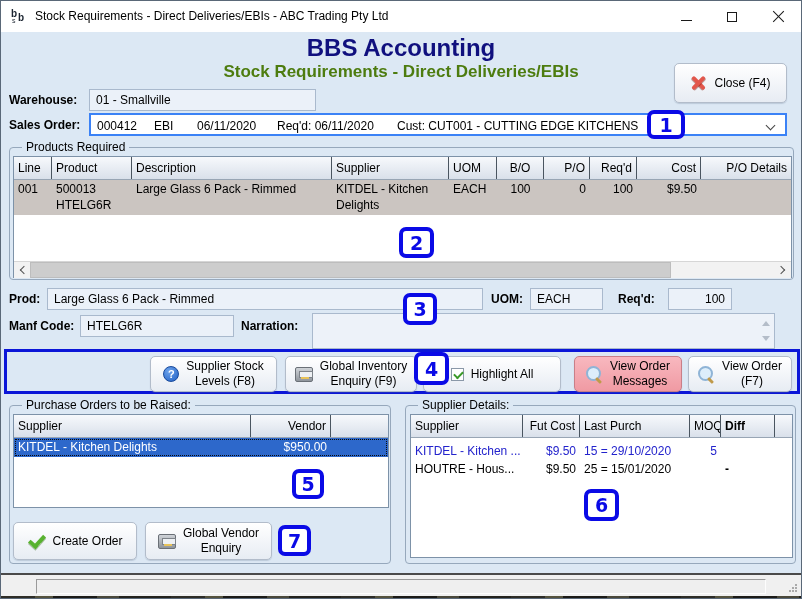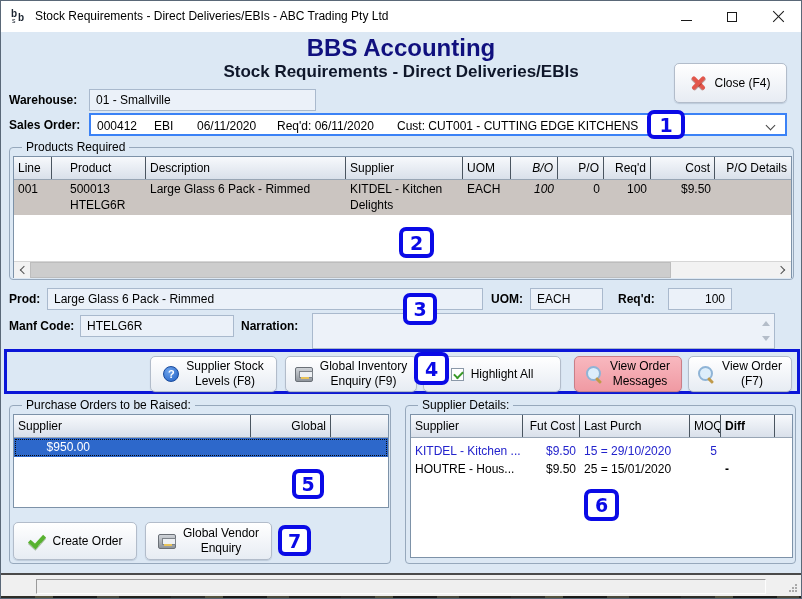--- a/index.html
+++ b/index.html
@@ -14,21 +14,21 @@
   .wc { position:absolute; top:0; width:46px; height:31px; display:flex; align-items:center; justify-content:center; }
   .wc-min { right:92px; } .wc-max { right:46px; } .wc-close { right:0; }
   .glyph-min { width:11px; border-top:1px solid #1a1a1a; margin-top:8px; }
   .glyph-max { width:10px; height:10px; border:1px solid #1a1a1a; }
   .glyph-close { position:relative; width:13px; height:13px; }
   .glyph-close::before, .glyph-close::after { content:""; position:absolute; left:-1px; top:6px; width:15px; height:1px; background:#1a1a1a; }
   .glyph-close::before { transform:rotate(45deg); } .glyph-close::after { transform:rotate(-45deg); }
 
   
   .app-title { position:absolute; top:33px; left:0; right:0; text-align:center; font-size:24px; font-weight:bold; color:#10107e; }
-  .screen-title { position:absolute; top:61px; left:0; right:0; text-align:center; font-size:17px; font-weight:bold; color:#0f172a; }
+  .screen-title { position:absolute; top:61px; left:0; right:0; text-align:center; font-size:17px; font-weight:bold; color:#4d7c0f; }
 
   
   .btn { position:absolute; background:linear-gradient(#ffffff,#e7ecf3); border:1px solid #b2bcca; border-radius:5px;
          display:flex; align-items:center; justify-content:center; gap:7px; font-size:12px; color:#000;
          box-shadow:0 1px 1px rgba(90,110,140,.25); cursor:default; }
   .btn .two-line { line-height:1.25; text-align:center; }
 
   .close-btn { left:673px; top:62px; width:113px; height:40px; }
   .ic-redx { position:relative; width:17px; height:17px; flex:0 0 17px; }
   .ic-redx::before, .ic-redx::after { content:""; position:absolute; left:0; top:6.5px; width:17px; height:4px; border-radius:2px; background:#e2574c; box-shadow:0 1px 0 rgba(120,20,10,.4); }
@@ -45,22 +45,22 @@
   
   .group { position:absolute; border:1px solid #96a8bc; border-radius:4px; }
   .group-label { position:absolute; top:-8px; left:12px; background:#dce8f4; padding:0 4px; font-size:12px; color:#000000; white-space:nowrap; }
 
   
   .ptable { position:absolute; left:3px; top:8px; width:779px; height:122px; background:#fff; border:1px solid #7d92a8; }
   .thead { display:flex; height:23px; background:linear-gradient(#f7f9fc,#d9e0ea); border-bottom:1px solid #98a5b4; font-size:12px; }
   .thead > div { padding:4px 4px 0 4px; border-right:1px solid #4a5560; overflow:hidden; white-space:nowrap; }
   .trow { display:flex; font-size:12px; }
   .trow > div { padding:2px 4px 0 4px; overflow:hidden; line-height:1.3; }
-  .c0{width:38px;} .c1{width:80px;margin-left:14px;} .c2{width:200px;} .c3{width:117px;} .c4{width:48px;}
-  .c5{width:47px;text-align:right;font-style:italic;} .c6{width:46px;text-align:right;} .c7{width:47px;text-align:right;}
+  .c0{width:38px;} .c1{width:80px;} .c2{width:200px;} .c3{width:117px;} .c4{width:48px;}
+  .c5{width:47px;text-align:center;} .c6{width:46px;text-align:right;} .c7{width:47px;text-align:right;}
   .c8{width:64px;text-align:right;} .c9{flex:1;text-align:right;border-right:none !important;}
   .prow { height:35px; background:#cbc5c1; }
   .pfill { height:46px; background:#fff; }
   .hscroll { position:relative; height:17px; background:#f2f2f2; border-top:1px solid #d6d6d6; }
   .hs-arrow { position:absolute; top:0; width:17px; height:16px; display:flex; align-items:center; justify-content:center; }
   .hs-left { left:0; } .hs-right { right:0; }
   .hs-chev { width:6px; height:6px; border-left:1px solid #505050; border-bottom:1px solid #505050; }
   .hs-left .hs-chev { transform:rotate(45deg); margin-left:3px; }
   .hs-right .hs-chev { transform:rotate(-135deg); margin-right:3px; }
   .hs-thumb { position:absolute; left:16px; top:0; width:641px; height:16px; background:#cdcdcd; border:1px solid #bdbdbd; }
@@ -259,24 +259,25 @@
       <span class="ic-mag"></span>
       <span class="two-line"><span>View Order</span><br><span>(F7)</span></span>
     </div>
   </div>
 
   <div class="group" style="left:8px;top:404px;width:382px;height:159px;">
     <div class="group-label">Purchase Orders to be Raised:</div>
     <div class="stable" style="left:3px;top:8px;width:376px;height:94px;">
       <div class="thead">
         <div class="k0">Supplier</div>
-        <div class="k1">Global</div>
+        <div class="k1">Vendor</div>
         <div class="k2"></div>
       </div>
       <div class="po-row">
+        <div class="k0">KITDEL - Kitchen Delights</div>
         <div class="k1">$950.00</div>
         <div class="k2"></div>
       </div>
     </div>
     <div class="btn" style="left:3px;top:116px;width:124px;height:38px;">
       <span class="ic-check"></span>
       <span>Create Order</span>
     </div>
     <div class="btn" style="left:135px;top:116px;width:127px;height:38px;">
       <span class="ic-till"></span>

